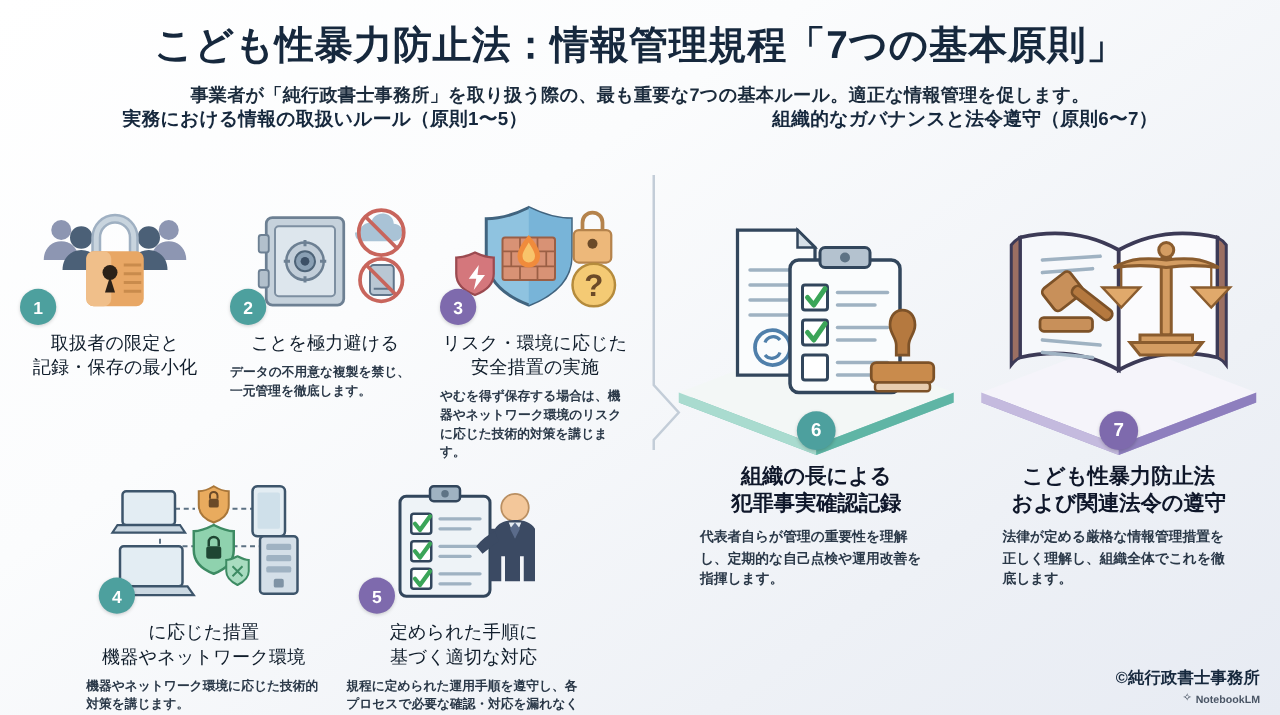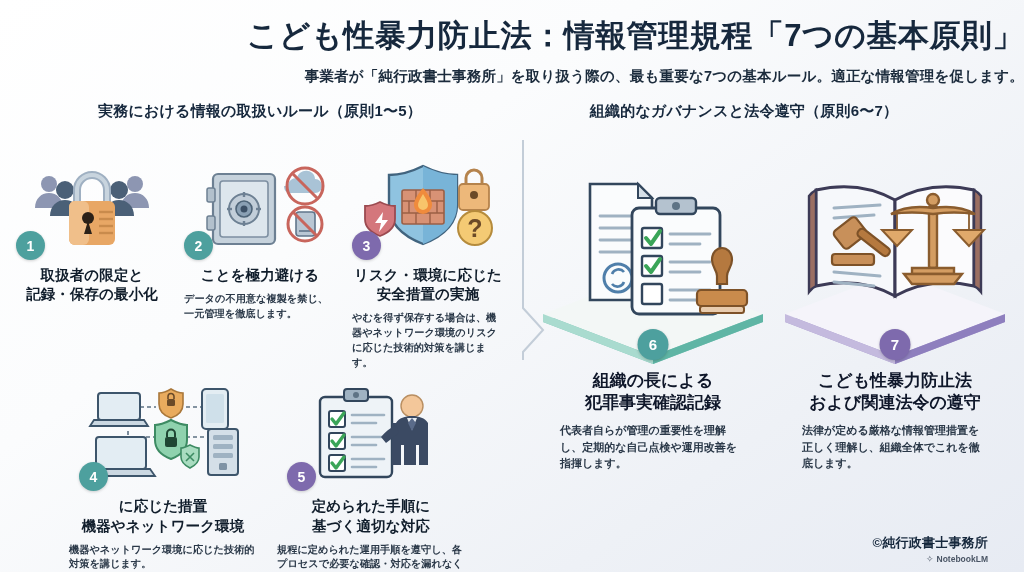--- a/index.html
+++ b/index.html
@@ -6,47 +6,47 @@
   html, body { width: 1024px; height: 572px; }
   body {
     font-family: "Liberation Sans", "DejaVu Sans", sans-serif;
     background: linear-gradient(145deg, #ffffff 0%, #fbfcfd 35%, #eef1f6 75%, #e7ebf3 100%);
     position: relative;
     overflow: hidden;
     color: #15202e;
   }
 
   
-  .header { text-align: right; padding-top: 18px; }
+  .header { text-align: center; padding-top: 18px; }
   .title {
     font-size: 31px;
     font-weight: 700;
     letter-spacing: 0.5px;
     color: #16283d;
     line-height: 1.15;
   }
   .subtitle {
     margin-top: 13px;
     font-size: 14.5px;
     font-weight: 700;
     color: #1b2b3c;
     letter-spacing: 0.2px;
   }
 
   
-  .sec-heads { position: relative; height: 34px; margin-top: 16px; }
+  .sec-heads { position: relative; height: 34px; margin-top: 0; }
   .sec-head {
     position: absolute;
     font-size: 15px;
     font-weight: 700;
     color: #16283d;
     letter-spacing: 0.2px;
   }
   .sec-head.left  { left: 0; width: 520px; text-align: center; }
-  .sec-head.right { left: 492px; width: 504px; text-align: center; }
+  .sec-head.right { left: 520px; width: 504px; text-align: center; }
 
   
   .divider { position: absolute; left: 517px; top: 140px; width: 34px; height: 220px; }
   .divider svg { display: block; }
 
   
   .left-col { position: absolute; left: 6px; top: 158px; width: 508px; }
   .row { display: flex; justify-content: center; }
   .row-1 { gap: 4px; }
   .row-2 { gap: 8px; margin-top: 15px; padding-left: 14px; }
@@ -75,21 +75,21 @@
     font-weight: 700;
     display: flex; align-items: center; justify-content: center;
     box-shadow: 0 1px 3px rgba(0,0,0,.18);
     z-index: 4;
   }
   .card.wide .badge { left: 16px; }
 
   .c-title {
     margin-top: 16px;
     font-size: 14.5px;
-    font-weight: 700;
+    font-weight: 400;
     line-height: 1.32;
     color: #101d2b;
     letter-spacing: 0.1px;
   }
   .c-desc {
     margin-top: 7px;
     font-size: 10.2px;
     font-weight: 700;
     line-height: 1.45;
     color: #2a3848;
@@ -133,21 +133,21 @@
     font-weight: 700;
     line-height: 1.5;
     color: #2a3848;
     text-align: left;
     padding: 0 26px;
   }
 
   
   .footer {
     position: absolute;
-    right: 36px;
+    right: 16px;
     bottom: 8px;
     text-align: left;
   }
   .copyright { font-size: 13px; font-weight: 700; color: #16283d; letter-spacing: .2px; }
   .nblm {
     margin-top: 2px;
     font-size: 8.5px;
     font-weight: 700;
     color: #4a5565;
     display: flex; align-items: center; justify-content: flex-end; gap: 3px;

